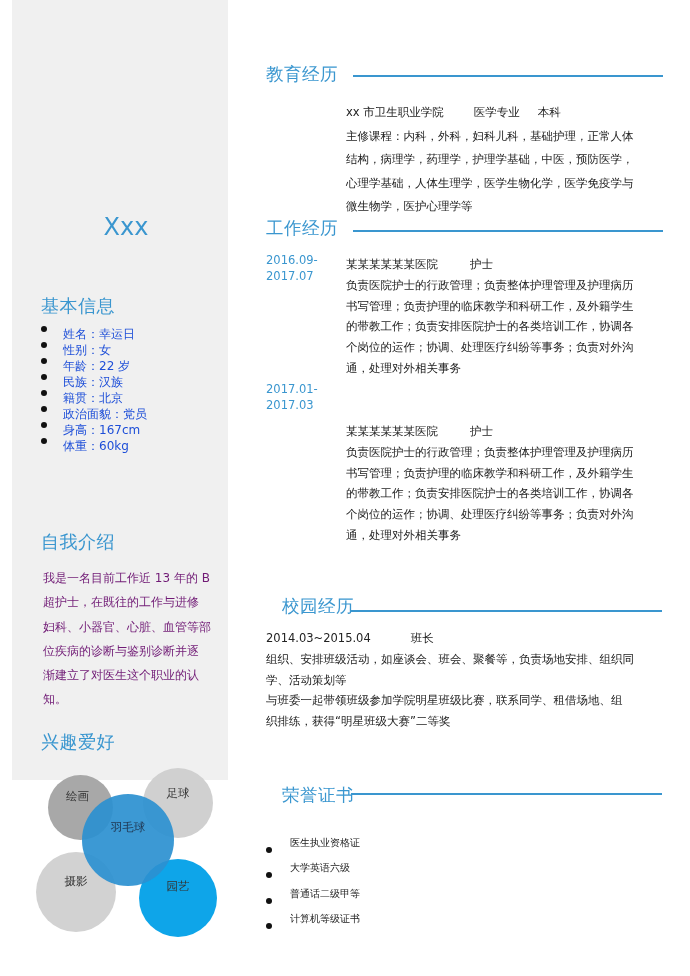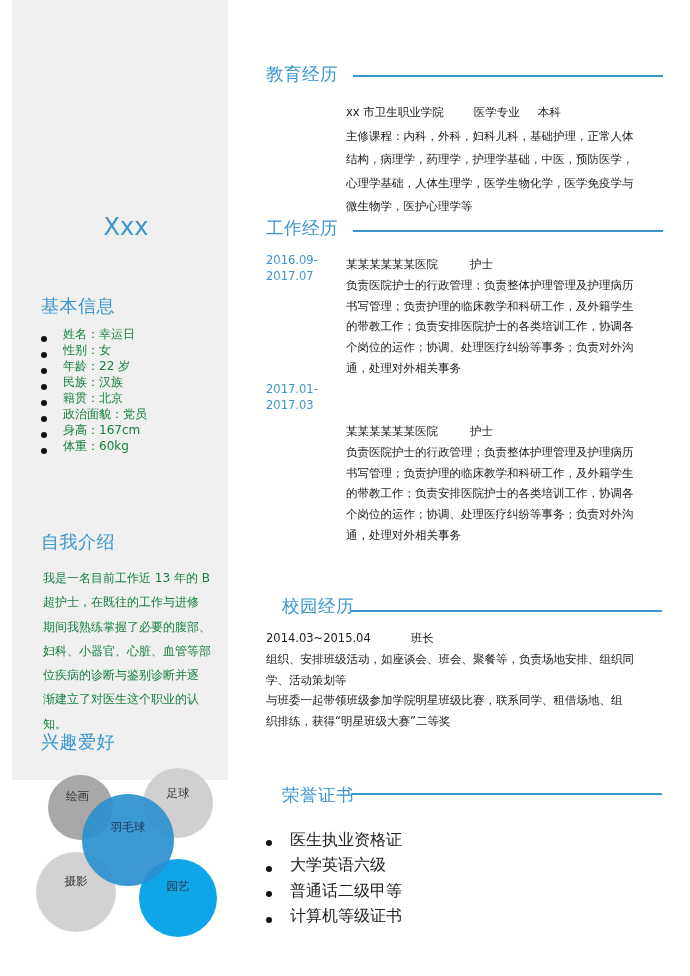--- a/index.html
+++ b/index.html
@@ -9,24 +9,24 @@
   .sidebar { position: absolute; left: 12px; top: 0; width: 228px; height: 780px; background: #f0f0f0; }
   .main { position: absolute; left: 228px; top: 0; width: 462px; height: 976px; background: #ffffff; }
 
   
   .name { position: absolute; left: 0; width: 228px; top: 212px; text-align: center; font-size: 24px; color: #3a96cf; line-height: 30px; }
   .intent { position: absolute; left: 0; width: 228px; top: 240px; text-align: center; font-size: 12.5px; color: #333; }
 
   .side-heading { position: absolute; left: 29px; font-size: 18px; color: #3a96cf; letter-spacing: 0.5px; }
 
   .info-list { position: absolute; left: 29px; top: 326px; list-style: none; }
-  .info-list li { font-size: 12px; line-height: 16px; height: 16px; color: #15803d; display: flex; align-items: flex-end; }
+  .info-list li { font-size: 12px; line-height: 16px; height: 16px; color: #1d4ed8; display: flex; align-items: flex-start; }
   .info-list .dot { width: 6px; height: 6px; border-radius: 50%; background: #111; margin-right: 16px; flex: none; }
 
-  .intro { position: absolute; left: 31px; top: 566px; width: 172px; font-size: 12px; line-height: 24.3px; color: #15803d; }
+  .intro { position: absolute; left: 31px; top: 566px; width: 172px; font-size: 12px; line-height: 24.3px; color: #701a75; }
 
   .circle { position: absolute; border-radius: 50%; display: flex; justify-content: center; font-size: 11.5px; color: #333; }
   .c-paint { left: 36px; top: 775px; width: 65px; height: 65px; background: #a8a8a8; padding-top: 14px; padding-right: 6px; }
   .c-foot { left: 131px; top: 768px; width: 70px; height: 70px; background: #d0d0d0; padding-top: 18px; }
   .c-photo { left: 24px; top: 852px; width: 80px; height: 80px; background: #d2d2d2; padding-top: 22px; }
   .c-garden { left: 127px; top: 859px; width: 78px; height: 78px; background: #0ea5e9; padding-top: 20px; }
   .c-badm { left: 70px; top: 794px; width: 92px; height: 92px; background: rgba(43,144,208,0.92); padding-top: 26px; color: #1f3550; }
 
   
   .sec-head { position: absolute; left: 38px; font-size: 17.5px; color: #3a96cf; letter-spacing: 0.5px; }
@@ -37,21 +37,21 @@
   .sp2 { display: inline-block; width: 18px; }
 
   .date { position: absolute; left: 38px; font-size: 11.5px; line-height: 16px; color: #3a96cf; }
   .job { position: absolute; left: 118px; width: 320px; font-size: 11.5px; line-height: 20.8px; color: #222; font-family: Liberation Serif, serif; }
   .job-title-gap { display: inline-block; width: 32px; }
 
   .campus { position: absolute; left: 38px; top: 628px; width: 400px; font-size: 11.5px; line-height: 20.8px; color: #222; }
   .campus-gap { display: inline-block; width: 40px; }
 
   .honor-list { position: absolute; left: 38px; top: 827px; list-style: none; }
-  .honor-list li { font-size: 16px; height: 25.5px; line-height: 20px; display: flex; align-items: center; color: #222; }
+  .honor-list li { font-size: 10px; height: 25.5px; line-height: 20px; display: flex; align-items: flex-end; color: #222; }
   .honor-list .dot { width: 6px; height: 6px; border-radius: 50%; background: #111; margin-right: 18px; margin-top: 7px; flex: none; }
 </style>
 </head>
 <body>
 
 <div class="sidebar">
   <div class="name">Xxx</div>
 
   <div class="side-heading" style="top:294px;">基本信息</div>
   <ul class="info-list">
@@ -86,21 +86,20 @@
     <li>
         <span class="dot"></span>
         <span>体重：60kg</span>
       </li>
   </ul>
 
   <div class="side-heading" style="top:530px;text-align:right;">自我介绍</div>
   <div class="intro">
     <div>我是一名目前工作近 13 年的 B</div>
     <div>超护士，在既往的工作与进修</div>
-    <div>期间我熟练掌握了必要的腹部、</div>
     <div>妇科、小器官、心脏、血管等部</div>
     <div>位疾病的诊断与鉴别诊断并逐</div>
     <div>渐建立了对医生这个职业的认</div>
     <div>知。</div>
   </div>
 
   <div class="side-heading" style="top:730px;">兴趣爱好</div>
   <div class="circle c-paint">
       <span>绘画</span>
     </div>

